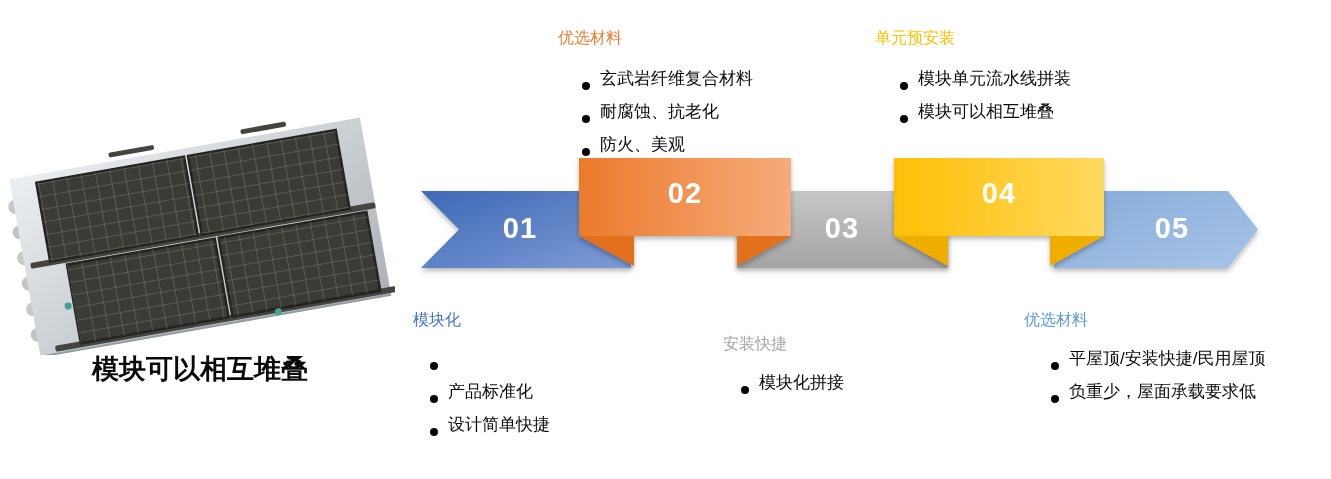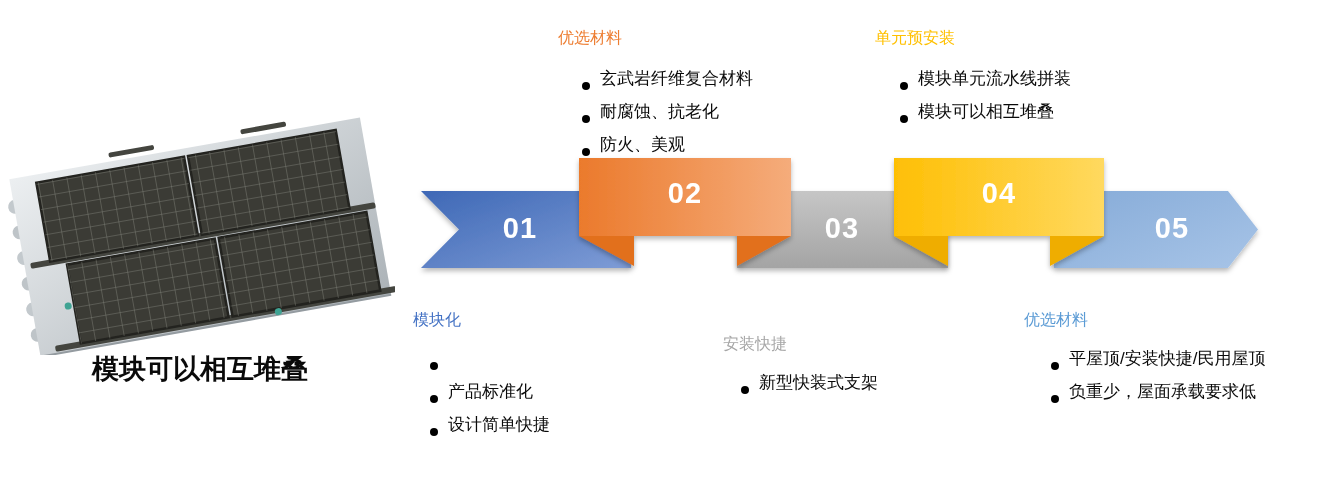--- a/index.html
+++ b/index.html
@@ -180,21 +180,21 @@
           <span>设计简单快捷</span>
         </li>
     </ul>
   </div>
 
   <div class="tsec bot" style="left:723px;top:305px;width:230px">
     <div class="ttl c-gray">安装快捷</div>
     <ul class="bl" style="padding-left:18px">
       <li class="br">
           <span class="dot"></span>
-          <span>新型快装式支架</span>
+          <span>模块化拼接</span>
         </li>
     </ul>
   </div>
 
   <div class="tsec bot" style="left:1024px;top:305px;width:252px">
     <div class="ttl c-lblue">优选材料</div>
     <ul class="bl" style="padding-left:27px">
       <li class="br">
           <span class="dot"></span>
           <span>平屋顶/安装快捷/民用屋顶</span>

